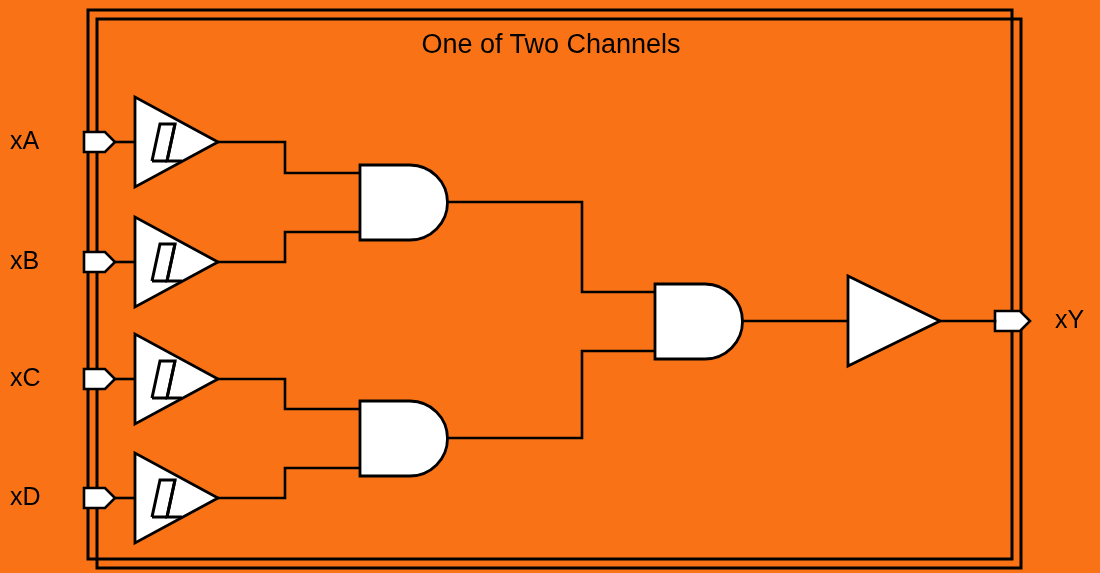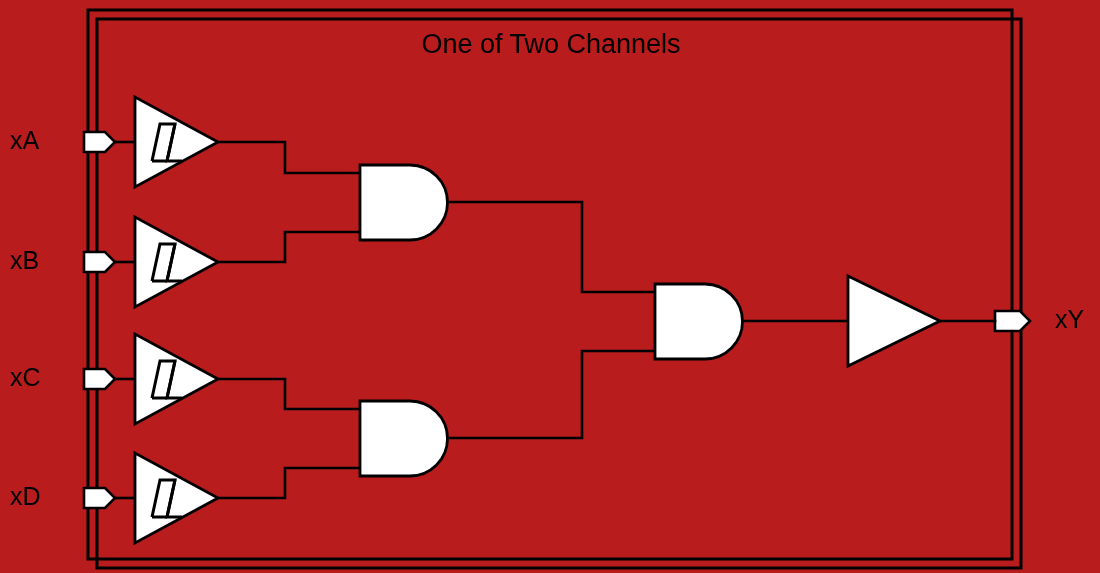--- a/index.html
+++ b/index.html
@@ -8,21 +8,21 @@
     padding: 0;
     background: #ffffff;
   }
   body {
     font-family: "Liberation Sans", sans-serif;
   }
   #stage {
     position: relative;
     width: 1100px;
     height: 573px;
-    background: #b91c1c;
+    background: #f97316;
     overflow: hidden;
   }
   #diagram-svg {
     position: absolute;
     left: 0;
     top: 0;
     width: 1100px;
     height: 573px;
     display: block;
   }

